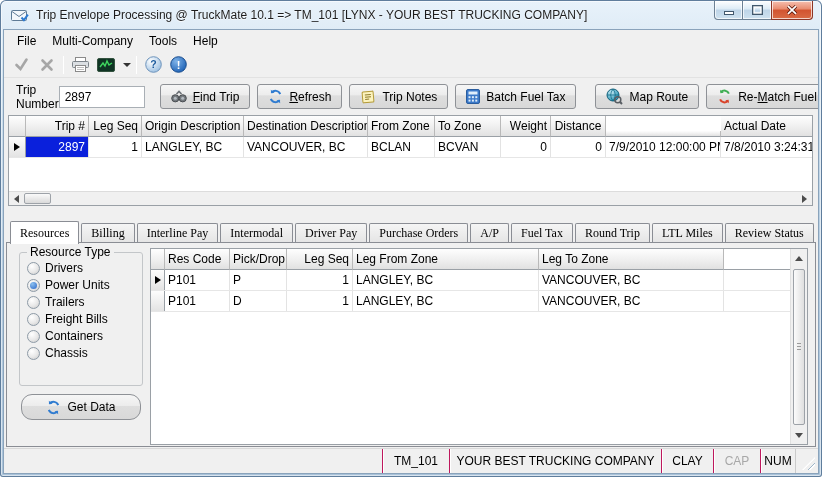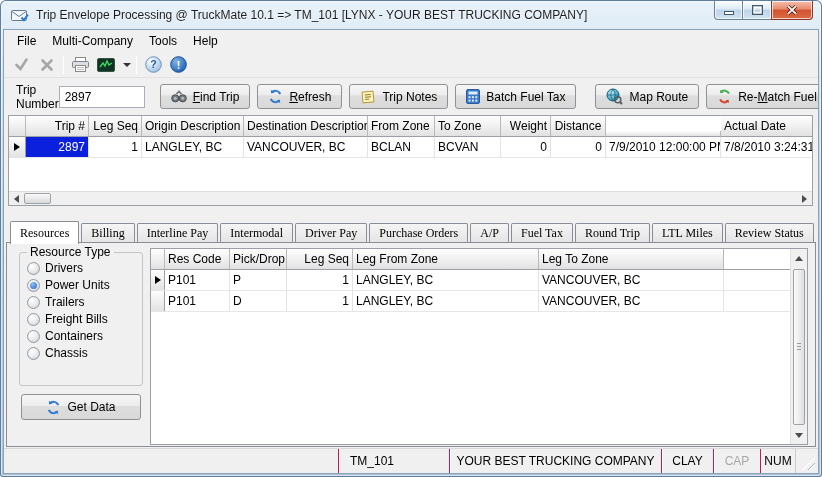--- a/index.html
+++ b/index.html
@@ -88,21 +88,21 @@
 
   
   .groupbox{position:absolute;left:12px;top:9px;width:124px;height:134px;border:1px solid #c3c6c9;border-radius:3px;}
   .gb-label{position:absolute;top:-8px;left:7px;background:#f0f0f0;padding:0 3px;white-space:nowrap;}
   .radio-list{position:absolute;left:7px;top:7px;right:2px;}
   .radio-row{display:flex;align-items:center;gap:5px;height:16px;margin-bottom:1px;white-space:nowrap;}
   .radio{width:13px;height:13px;flex:0 0 13px;border-radius:50%;position:relative;
     background:radial-gradient(circle at 35% 30%,#ffffff,#e8e8e8 55%,#c7c7c7);border:1px solid #8e9ba7;}
   .radio.checked::after{content:"";position:absolute;inset:2px;border-radius:50%;
     background:radial-gradient(circle at 35% 30%,#8cc0ef,#2a66c8);}
-  .getdata{position:absolute;left:14px;top:151px;width:120px;height:26px;justify-content:center;margin-left:0;}
+  .getdata{position:absolute;left:14px;top:151px;width:120px;height:26px;justify-content:center;margin-left:0;border-radius:11px;}
 
   
   .statusbar{position:absolute;left:0;right:0;bottom:0;height:25px;background:#f0f0f0;border-top:1px solid #d8d8d8;display:flex;align-items:stretch;}
   .sb-panel{display:flex;align-items:center;justify-content:center;border-left:1px solid #be185d;box-shadow:inset 1px 0 0 #fff;white-space:nowrap;}
   .sb-panel.fill{flex:1;border-left:none;box-shadow:none;}
   .sb-panel.dim{color:#a8a8a8;}
   .sb-panel.last{border-right:1px solid #cbcbcb;}
   .grip{width:22px;position:relative;}
   .grip::before{content:"";position:absolute;right:3px;bottom:3px;width:13px;height:13px;
     background:repeating-linear-gradient(135deg,transparent 0 3px,#9fb6c9 3px 4px,#fff 4px 5px);
@@ -445,21 +445,21 @@
           <div class="v-down sb-btn">
               <span class="tri-d"></span>
             </div>
         </div>
       </div>
     </div>
 
     <div class="statusbar">
         <div class="sb-panel fill"></div>
         <div class="sb-panel" style="width: 67px;">TM_101</div>
-        <div class="sb-panel" style="width: 212px; margin-left: 44px;">YOUR BEST TRUCKING COMPANY</div>
+        <div class="sb-panel" style="width: 212px;">YOUR BEST TRUCKING COMPANY</div>
         <div class="sb-panel" style="width: 52px;">CLAY</div>
         <div class="sb-panel dim" style="width: 47px;">CAP</div>
         <div class="sb-panel last" style="width: 36px;">NUM</div>
         <div class="grip"></div>
       </div>
 
   </div>
 </div>
 
 </body></html>

